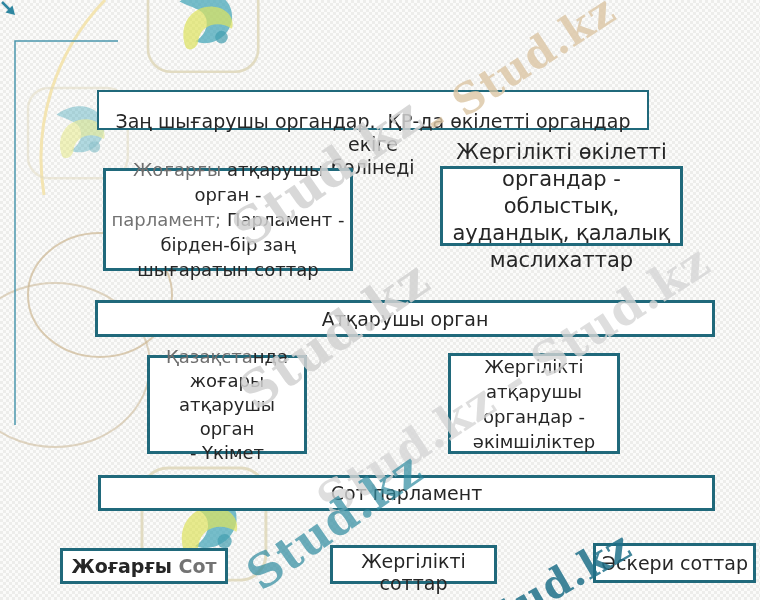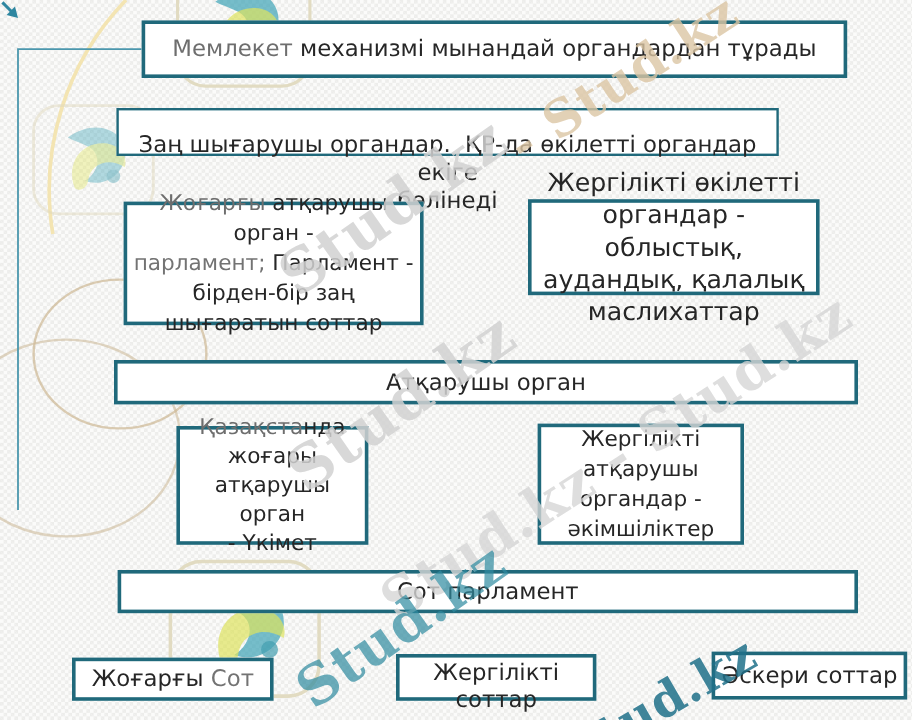--- a/index.html
+++ b/index.html
@@ -20,21 +20,21 @@
     text-align:center;color:#262626;white-space:pre-wrap;
   }
   .b-title{left:118px;top:17px;width:588px;height:48px;font-size:19px;}
   .b-legislative{left:97px;top:90px;width:552px;height:40px;font-size:19px;line-height:23px;border-width:2px;align-items:flex-start;padding-top:18px;}
   .b-parliament{left:103px;top:168px;width:250px;height:103px;font-size:18px;line-height:25px;}
   .b-localrep{left:440px;top:166px;width:243px;height:80px;font-size:21px;line-height:27px;}
   .b-executive{left:95px;top:300px;width:620px;height:37px;font-size:19px;}
   .b-government{left:147px;top:355px;width:160px;height:99px;font-size:18px;line-height:24px;}
   .b-localexec{left:448px;top:353px;width:172px;height:101px;font-size:18px;line-height:25px;}
   .b-judicial{left:98px;top:475px;width:617px;height:36px;font-size:19px;}
-  .b-supreme{left:60px;top:548px;width:168px;height:36px;font-size:19px;}
+  .b-supreme{left:60px;top:548px;width:168px;height:36px;font-size:19px;font-weight:bold;}
   .b-localcourts{left:330px;top:545px;width:167px;height:39px;font-size:19px;line-height:22px;align-items:flex-start;padding-top:2px;}
   .b-military{left:593px;top:543px;width:163px;height:40px;font-size:19px;}
   .t-gray{color:#6e6e6e;}
   .t-teal{color:#737373;}
   .wm{
     position:absolute;z-index:5;white-space:nowrap;pointer-events:none;
     font-family:"DejaVu Serif","Liberation Serif",serif;font-weight:bold;
     transform-origin:0 50%;letter-spacing:1px;
   }
   .wm1{left:428px;top:100px;font-size:42px;color:#dcc6a4;opacity:.8;transform:rotate(-33deg);}
@@ -69,21 +69,20 @@
         <path d="M30 28 C55 10 82 22 80 45 C78 62 60 72 45 66 C58 58 60 42 48 36 C40 32 33 30 30 28 Z" fill="#37a0b4" opacity="0.75"></path>
         <path d="M36 72 C28 50 42 32 62 33 C76 34 83 45 80 54 C66 45 50 51 48 65 C47 73 40 76 36 72 Z" fill="#dce14f" opacity="0.7"></path>
         <circle cx="70" cy="62" r="6" fill="#2f94a8" opacity="0.7"></circle>
       </g>
     </defs>
     <use href="#birdlogo" transform="translate(148,-28) scale(1.05)" opacity="0.9"></use>
     <use href="#birdlogo" transform="translate(28,88) scale(0.95)" opacity="0.5"></use>
     <use href="#birdlogo" transform="translate(142,468) scale(1.18)" opacity="0.9"></use>
   </svg>
 
-  <div class="box b-title"><span class="t-gray">Мемлекет</span><span> механизмі мынандай органдардан тұрады</span></div>
 
   <div class="box b-legislative"><span>Заң шығарушы органдар.  ҚР-да өкілетті органдар екіге
 бөлінеді</span></div>
 
   <div class="box b-parliament"><span><span class="t-gray">Жоғарғы</span><span> атқарушы орган -
 </span><span class="t-teal">парламент;</span><span> Парламент -
 бірден-бір заң
 шығаратын соттар</span></span></div>
 
   <div class="box b-localrep"><span>Жергілікті өкілетті

